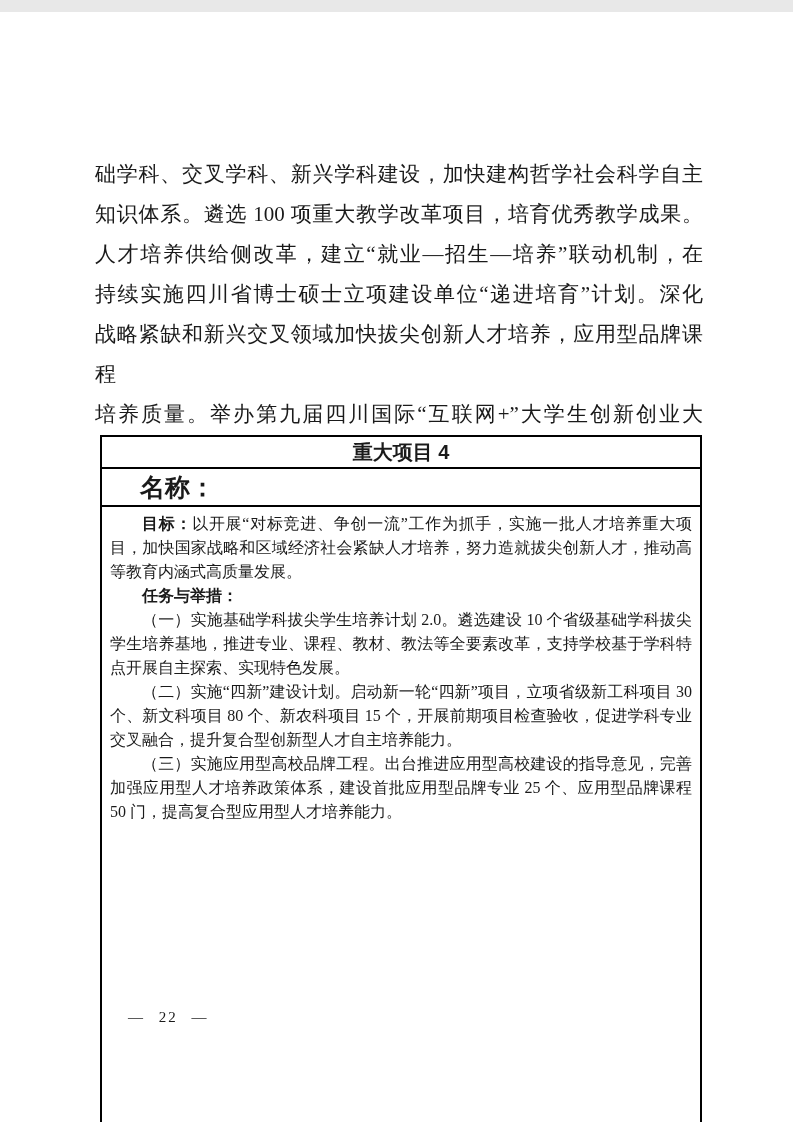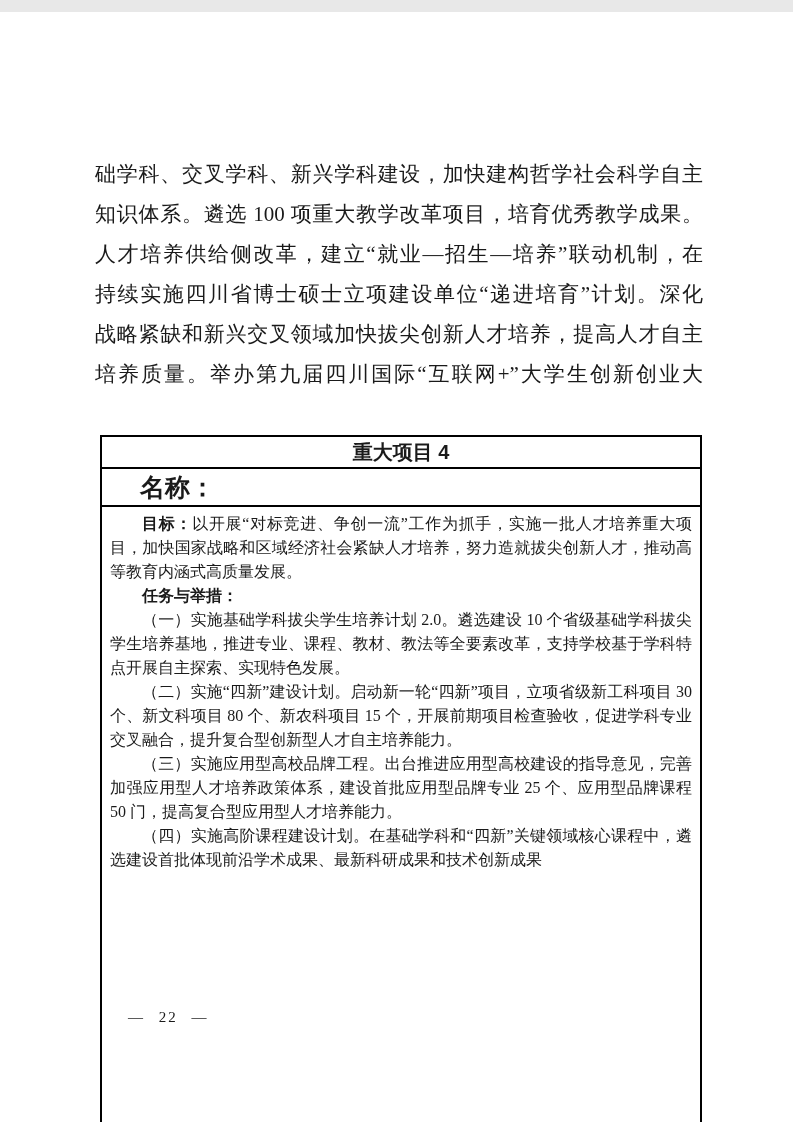--- a/index.html
+++ b/index.html
@@ -88,36 +88,35 @@
 </head>
 <body>
 
 <div class="page">
 
   <div class="body-text">
     <div class="body-line">础学科、交叉学科、新兴学科建设，加快建构哲学社会科学自主</div>
     <div class="body-line">知识体系。遴选 100 项重大教学改革项目，培育优秀教学成果。</div>
     <div class="body-line">人才培养供给侧改革，建立“就业—招生—培养”联动机制，在</div>
     <div class="body-line">持续实施四川省博士硕士立项建设单位“递进培育”计划。深化</div>
-    <div class="body-line">战略紧缺和新兴交叉领域加快拔尖创新人才培养，提高人才自主</div>
+    <div class="body-line">战略紧缺和新兴交叉领域加快拔尖创新人才培养，应用型品牌课程</div>
     <div class="body-line">培养质量。举办第九届四川国际“互联网+”大学生创新创业大</div>
   </div>
 
   <div class="ptable">
     <div class="row-title">
       <span>重大项目 4</span>
     </div>
     <div class="row-name">
       <span>名称：</span>
     </div>
     <div class="row-body">
       <p><span class="hei">目标：</span><span>以开展“对标竞进、争创一流”工作为抓手，实施一批人才培养重大项目，加快国家战略和区域经济社会紧缺人才培养，努力造就拔尖创新人才，推动高等教育内涵式高质量发展。</span></p>
       <p class="hei">任务与举措：</p>
       <p>（一）实施基础学科拔尖学生培养计划 2.0。遴选建设 10 个省级基础学科拔尖学生培养基地，推进专业、课程、教材、教法等全要素改革，支持学校基于学科特点开展自主探索、实现特色发展。</p>
       <p>（二）实施“四新”建设计划。启动新一轮“四新”项目，立项省级新工科项目 30 个、新文科项目 80 个、新农科项目 15 个，开展前期项目检查验收，促进学科专业交叉融合，提升复合型创新型人才自主培养能力。</p>
       <p>（三）实施应用型高校品牌工程。出台推进应用型高校建设的指导意见，完善加强应用型人才培养政策体系，建设首批应用型品牌专业 25 个、应用型品牌课程 50 门，提高复合型应用型人才培养能力。</p>
-      <p>（四）实施高阶课程建设计划。在基础学科和“四新”关键领域核心课程中，遴选建设首批体现前沿学术成果、最新科研成果和技术创新成果</p>
     </div>
   </div>
 
   <div class="footer-pagenum">— 22 —</div>
 
 </div>
 
 </body></html>

